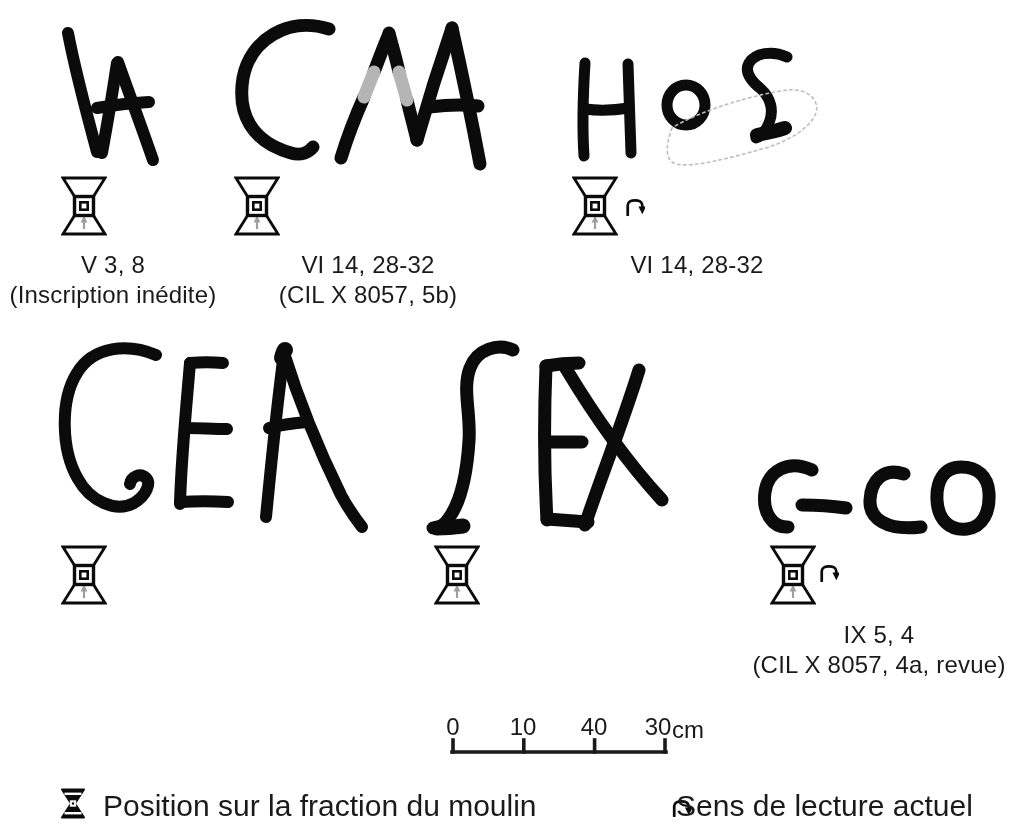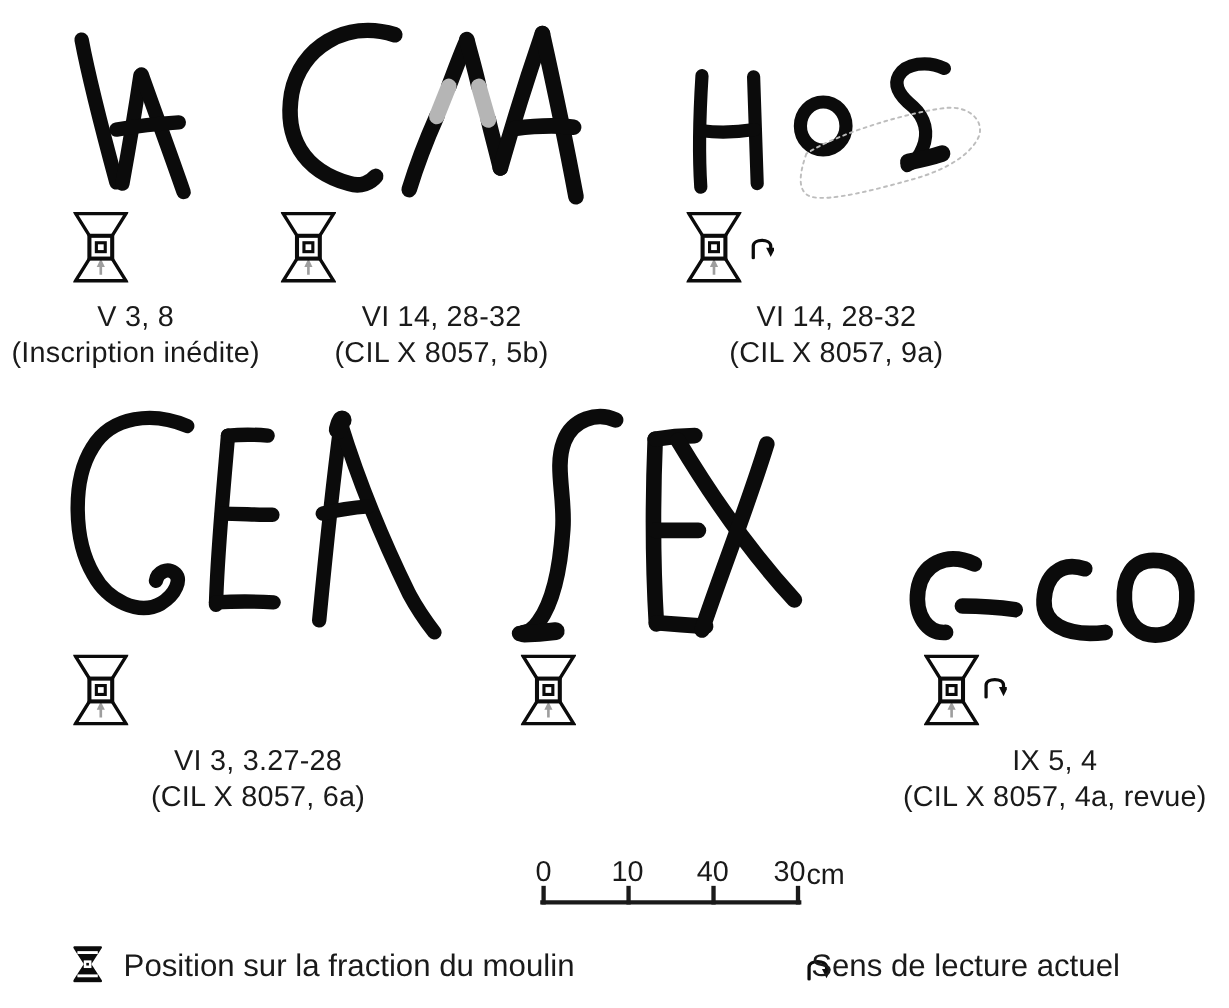--- a/index.html
+++ b/index.html
@@ -12,21 +12,21 @@
   .cap-line{display:block;white-space:nowrap;}
   .cap1{left:-47px;top:250px}
   .cap2{left:208px;top:250px}
   .cap3{left:537px;top:250px}
   .cap4{left:55px;top:620px}
   .cap5{left:404px;top:620px}
   .cap6{left:719px;top:620px}
   .tick-label{position:absolute;top:713px;transform:translateX(-50%);font-size:24px;white-space:nowrap;}
   .t0{left:453px}.t1{left:523px}.t2{left:594px}.t3{left:658px}
   .scale-unit{position:absolute;left:672px;top:716px;font-size:24px;}
-  .legend-label{position:absolute;top:789px;font-size:26px;white-space:nowrap;text-align:right;}
+  .legend-label{position:absolute;top:789px;font-size:30px;white-space:nowrap;text-align:right;}
   .legend-label-1{left:103px}
   .legend-label-2{left:676px}
   .legend-icon-1{position:absolute;left:61px;top:788px;}
   .legend-icon-2{position:absolute;left:671px;top:797px;}
 </style>
 </head>
 <body>
 
 <div class="stage">
 
@@ -129,25 +129,20 @@
   <div class="caption cap1">
     <span class="cap-line">V 3, 8</span>
     <span class="cap-line">(Inscription inédite)</span>
   </div>
   <div class="caption cap2">
     <span class="cap-line">VI 14, 28-32</span>
     <span class="cap-line">(CIL X 8057, 5b)</span>
   </div>
   <div class="caption cap3">
     <span class="cap-line">VI 14, 28-32</span>
-    <span class="cap-line">(CIL X 8057, 9a)</span>
-  </div>
-  <div class="caption cap4">
-    <span class="cap-line">VI 3, 3.27-28</span>
-    <span class="cap-line">(CIL X 8057, 6a)</span>
   </div>
   <div class="caption cap5">
   </div>
   <div class="caption cap6">
     <span class="cap-line">IX 5, 4</span>
     <span class="cap-line">(CIL X 8057, 4a, revue)</span>
   </div>
 
   <span class="tick-label t0">0</span>
   <span class="tick-label t1">10</span>

